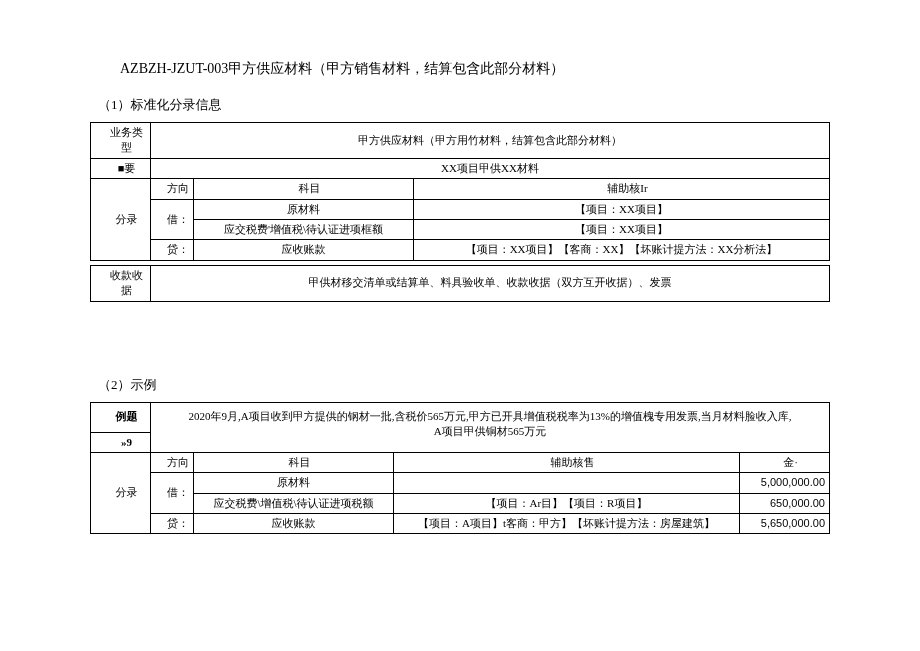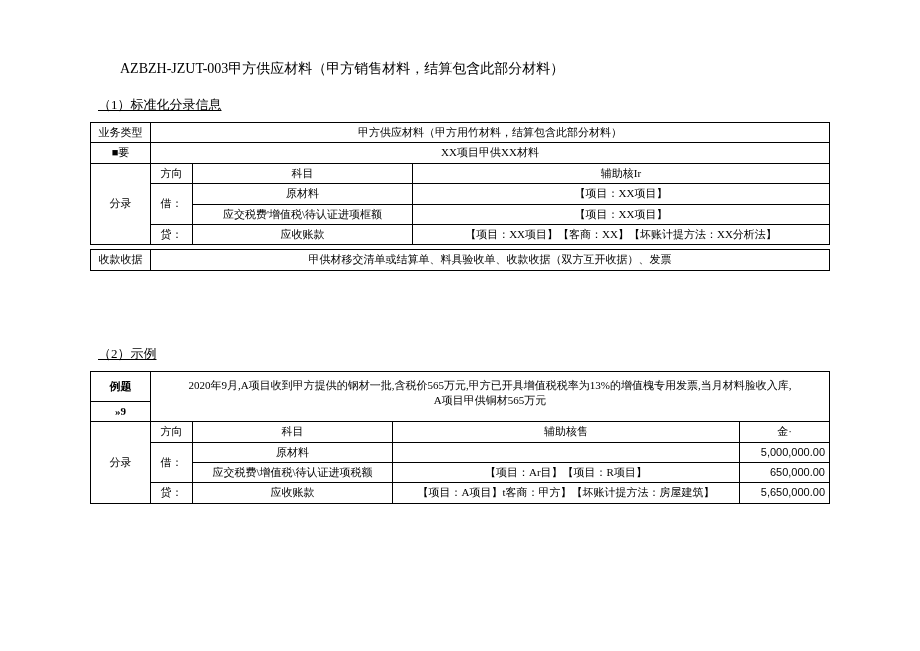--- a/index.html
+++ b/index.html
@@ -5,35 +5,35 @@
     * { box-sizing: border-box; margin: 0; padding: 0; }
     body {
       font-family: "SimSun", "宋体", serif;
       font-size: 12px;
       color: #000;
       background: #fff;
       padding: 60px 90px 40px 90px;
       width: 920px;
     }
     .title { font-size: 14px; margin-bottom: 18px; margin-left: 30px; }
-    .section-head { font-size: 13px; margin: 10px 0 8px 8px; text-decoration: underline; }
+    .section-head { font-size: 13px; margin: 10px 0 8px 8px; }
     table {
       border-collapse: collapse;
       width: 100%;
       margin-bottom: 4px;
     }
     td, th {
       border: 1px solid #000;
       padding: 2px 4px;
       font-size: 11px;
       vertical-align: middle;
       text-align: center;
       line-height: 1.4;
     }
-    .center { text-align: center; }
+    .center { text-align: center; padding-left: 16px; }
     .gap { height: 60px; }
     .col-dir { width: 42px; }
     .col-label { width: 60px; }
     .amount { text-align: right; font-family: Arial, sans-serif; }
     .bold { font-weight: bold; text-align: center; }
   </style>
 </head>
 <body>
 
 <div class="title">AZBZH-JZUT-003甲方供应材料（甲方销售材料，结算包含此部分材料）</div>

